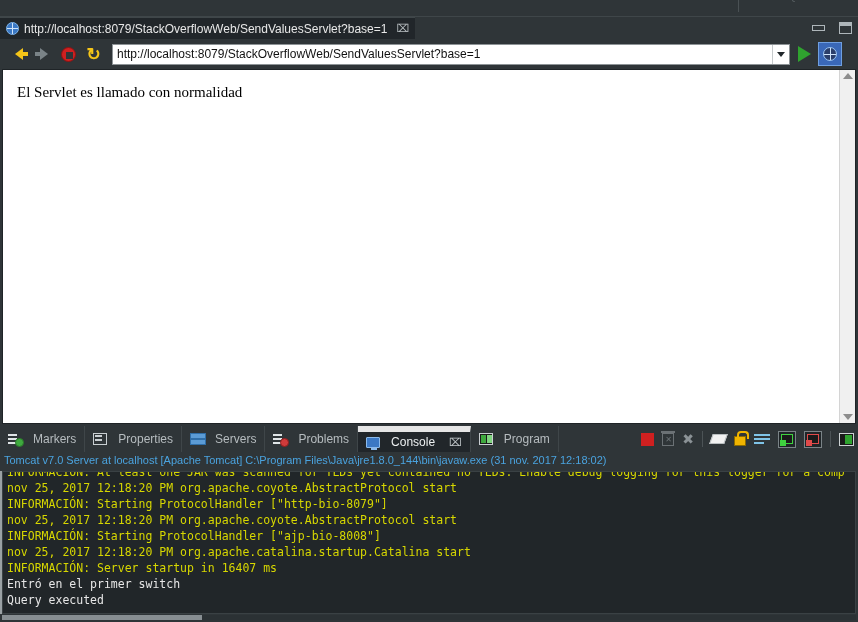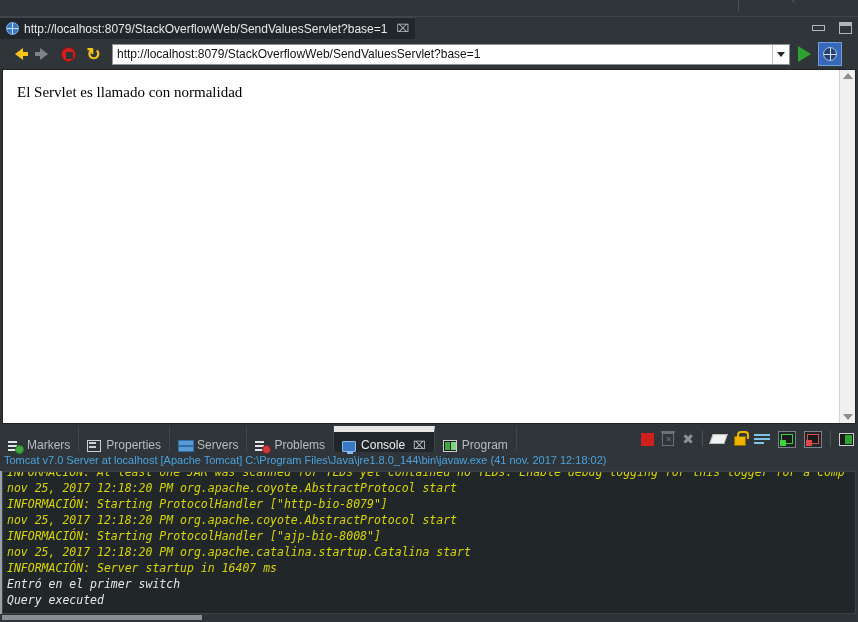--- a/index.html
+++ b/index.html
@@ -150,21 +150,21 @@
   
   .panel{
     position:absolute; left:0; top:426px; width:858px; height:196px;
     background:#2f3538;
   }
   .panel-tabrow{
     position:relative; height:26px; display:flex; align-items:stretch;
     background:#2f3538;
   }
   .ptab{
-    display:flex; align-items:flex-end; gap:5px; padding:0 8px;
+    display:flex; align-items:center; gap:11px; padding:0 8px;
     border-right:1px solid #3f4649; font-size:12px; color:#b6bcbf;
     white-space:nowrap;
   }
   .ptab.active{
     background:#21262a; color:#eceff0; border-top:6px solid #e5e5e5;
     border-right:1px solid #3f4649;
   }
   .ptab .lbl{ font-size:12px; }
   .ptab-close{ font-size:11px; color:#c0c6c9; margin-left:3px; }
 
@@ -235,21 +235,21 @@
     font-family:"Liberation Sans", sans-serif;
     background:#2f3538;
   }
   .console-body{
     position:absolute; left:2px; top:45px; right:2px; bottom:8px;
     background:#212629; border:1px solid #3a4144;
     overflow:hidden; padding:0 0 0 4px;
   }
   .log-line{
     font-family:"DejaVu Sans Mono", monospace; font-size:11.5px;
-    line-height:16px; white-space:pre; letter-spacing:0px;font-style:italic;
+    line-height:16px; white-space:pre; letter-spacing:0px;
   }
   .log-line.clipped{ margin-top:-8px; }
   .c-yellow{ color:#d7d700; }
   .c-white{ color:#e6e6e6; }
 
   .hscroll{
     position:absolute; left:2px; bottom:2px; right:2px; height:5px; background:#2b3134;
   }
   .hscroll .thumb{
     position:absolute; left:0; top:0; height:5px; width:200px; background:#878e92;
@@ -369,21 +369,21 @@
           <span class="scr"></span>
         </span>
       <span class="t-conbtn red">
           <span class="scr"></span>
         </span>
       <span class="tsep"></span>
       <span class="t-pin"></span>
     </div>
   </div>
 
-  <div class="console-header">Tomcat v7.0 Server at localhost [Apache Tomcat] C:\Program Files\Java\jre1.8.0_144\bin\javaw.exe (41 nov. 2017 12:18:02)</div>
+  <div class="console-header">Tomcat v7.0 Server at localhost [Apache Tomcat] C:\Program Files\Java\jre1.8.0_144\bin\javaw.exe (31 nov. 2017 12:18:02)</div>
 
   <div class="leftgutter"></div>
 
   <div class="console-body">
     <div class="log-line c-yellow clipped">INFORMACIÓN: At least one JAR was scanned for TLDs yet contained no TLDs. Enable debug logging for this logger for a comp</div>
     <div class="log-line c-yellow">nov 25, 2017 12:18:20 PM org.apache.coyote.AbstractProtocol start</div>
     <div class="log-line c-yellow">INFORMACIÓN: Starting ProtocolHandler ["http-bio-8079"]</div>
     <div class="log-line c-yellow">nov 25, 2017 12:18:20 PM org.apache.coyote.AbstractProtocol start</div>
     <div class="log-line c-yellow">INFORMACIÓN: Starting ProtocolHandler ["ajp-bio-8008"]</div>
     <div class="log-line c-yellow">nov 25, 2017 12:18:20 PM org.apache.catalina.startup.Catalina start</div>

